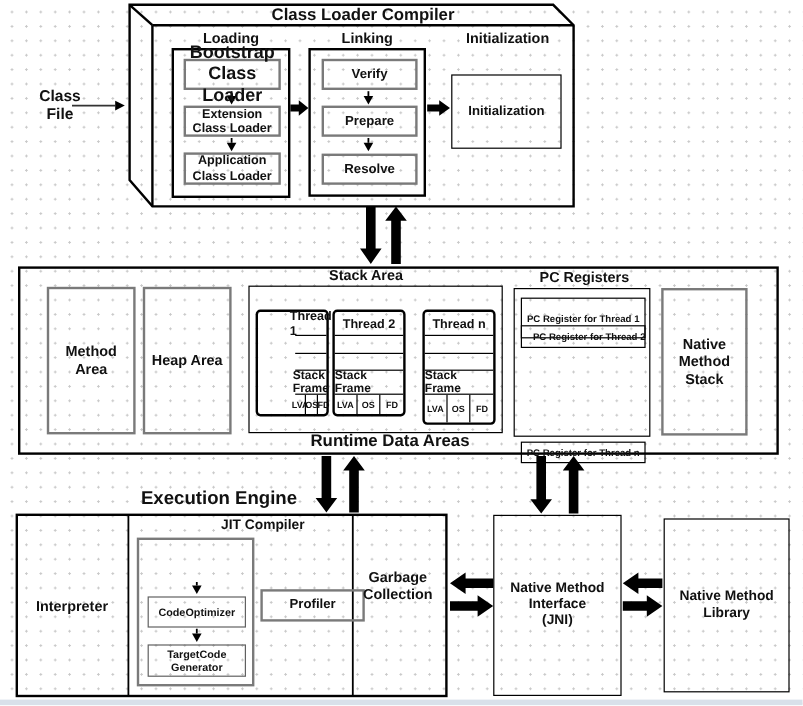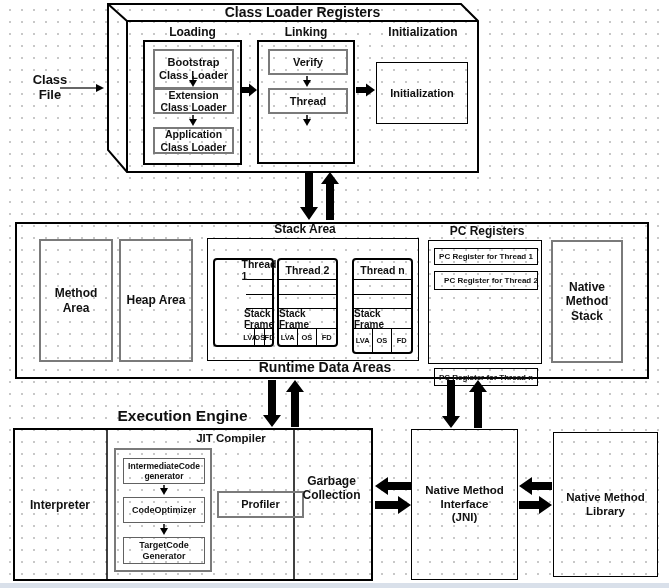--- a/index.html
+++ b/index.html
@@ -107,35 +107,36 @@
     <polygon fill="#000" points="411,482 411,490 388,490 388,495 375,486 388,477 388,482"></polygon>
     <polygon fill="#000" points="375,501 375,509 398,509 398,514 411,505 398,496 398,501"></polygon>
 
     <polygon fill="#000" points="552,482 552,490 532,490 532,495 519,486 532,477 532,482"></polygon>
     <polygon fill="#000" points="519,501 519,509 539,509 539,514 552,505 539,496 539,501"></polygon>
   </svg>
 
   <div class="lbl" style="left:10px; top:70px; width:80px; height:34px; font-size:13px;">Class
 File</div>
 
-  <div class="lbl" style="left:127px; top:4px; width:351px; height:17px; font-size:14px;">Class Loader Registers</div>
+  <div class="lbl" style="left:127px; top:4px; width:351px; height:17px; font-size:14px;">Class Loader Compiler</div>
 
   <div class="lbl" style="left:143px; top:25px; width:99px; height:14px; font-size:12px;">Loading</div>
   <div class="box" style="left:143px; top:40px; width:99px; height:125px;"></div>
-  <div class="gbox lbl" style="left:153px; top:49px; width:81px; height:40px; font-size:11px;">Bootstrap
+  <div class="gbox lbl" style="left:153px; top:49px; width:81px; height:26px; font-size:15px;">Bootstrap
 Class Loader</div>
   <div class="gbox lbl" style="left:153px; top:88px; width:81px; height:26px; font-size:10.5px;">Extension
 Class Loader</div>
   <div class="gbox lbl" style="left:153px; top:127px; width:81px; height:27px; font-size:10.5px;">Application
 Class Loader</div>
 
   <div class="lbl" style="left:257px; top:25px; width:98px; height:14px; font-size:12px;">Linking</div>
   <div class="box" style="left:257px; top:40px; width:98px; height:124px;"></div>
   <div class="gbox lbl" style="left:268px; top:49px; width:80px; height:26px; font-size:11px;">Verify</div>
-  <div class="gbox lbl" style="left:268px; top:88px; width:80px; height:26px; font-size:11px;">Thread</div>
+  <div class="gbox lbl" style="left:268px; top:88px; width:80px; height:26px; font-size:11px;">Prepare</div>
+  <div class="gbox lbl" style="left:268px; top:128px; width:80px; height:26px; font-size:11px;">Resolve</div>
 
   <div class="lbl" style="left:373px; top:25px; width:100px; height:14px; font-size:12px;">Initialization</div>
   <div class="box lbl" style="left:376px; top:62px; width:92px; height:62px; font-size:11px; border-width:1.5px;">Initialization</div>
 
   <div class="box" style="left:15px; top:222px; width:634px; height:157px;"></div>
   <div class="lbl" style="left:235px; top:359px; width:180px; height:17px; font-size:14px;">Runtime Data Areas</div>
 
   <div class="gbox lbl" style="left:39px; top:239px; width:74px; height:123px; font-size:12px;">Method
 Area</div>
   <div class="gbox lbl" style="left:119px; top:239px; width:74px; height:123px; font-size:12px;">Heap Area</div>
@@ -174,37 +175,35 @@
     <div class="t-frame">Stack Frame</div>
     <div class="t-cells">
       <div class="t-cell c0">LVA</div>
       <div class="t-cell c1">OS</div>
       <div class="t-cell c2">FD</div>
     </div>
   </div>
 
   <div class="lbl" style="left:437px; top:225px; width:100px; height:13px; font-size:12px;">PC Registers</div>
   <div class="box" style="left:428px; top:240px; width:114px; height:124px; border-width:1.5px;"></div>
-  <div class="pcrow" style="left:434px; top:248px; width:104px; height:17px;">PC Register for Thread 1</div>
+  <div class="pcrow" style="left:434px; top:248px; width:104px; height:34px;">PC Register for Thread 1</div>
   <div class="pcrow" style="left:434px; top:271px; width:104px; height:19px;padding-left:10px;">PC Register for Thread 2</div>
   <div class="pcrow" style="left:434px; top:340px; width:104px; height:18px;margin-top:28px;">PC Register for Thread n</div>
 
   <div class="gbox lbl" style="left:551px; top:240px; width:72px; height:123px; font-size:12px;">Native
 Method
 Stack</div>
 
   <div class="lbl" style="left:110px; top:407px; width:145px; height:18px; font-size:15.5px;">Execution Engine</div>
   <div class="box" style="left:13px; top:428px; width:360px; height:153px;"></div>
 
   <div class="lbl" style="left:15px; top:495px; width:90px; height:20px; font-size:12px;">Interpreter</div>
 
-  <div class="lbl" style="left:166px; top:432px; width:130px; height:14px; font-size:11.5px;">JIT Compiler</div>
+  <div class="lbl" style="left:154px; top:432px; width:130px; height:14px; font-size:11.5px;">JIT Compiler</div>
   <div class="gbox" style="left:114px; top:448px; width:98px; height:124px;"></div>
-  <div class="tbox lbl" style="left:123px; top:458px; width:82px; height:26px; font-size:8.5px;">IntermediateCode
-generator</div>
   <div class="tbox lbl" style="left:123px; top:537px; width:82px; height:27px; font-size:9px;">TargetCode
 Generator</div>
   <div class="tbox lbl" style="left:123px; top:497px; width:82px; height:26px; font-size:9px;">CodeOptimizer</div>
 
   <div class="gbox lbl" style="left:217px; top:491px; width:87px; height:27px; font-size:11px;">Profiler</div>
 
   <div class="lbl" style="left:296px; top:472px; width:71px; height:32px; font-size:12px;">Garbage
 Collection</div>
 
   <div class="box lbl" style="left:411px; top:429px; width:107px; height:151px; font-size:11.5px; border-width:1.5px;">Native Method

